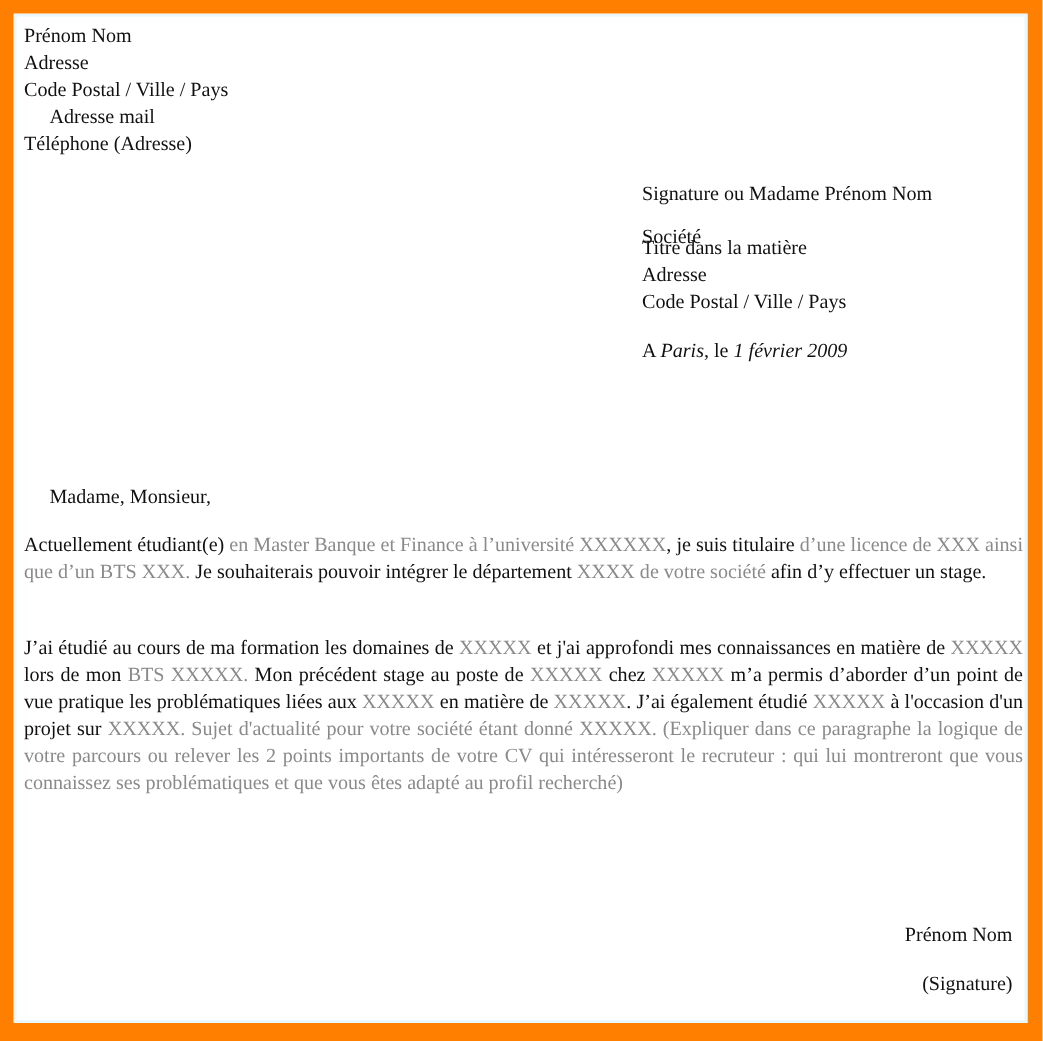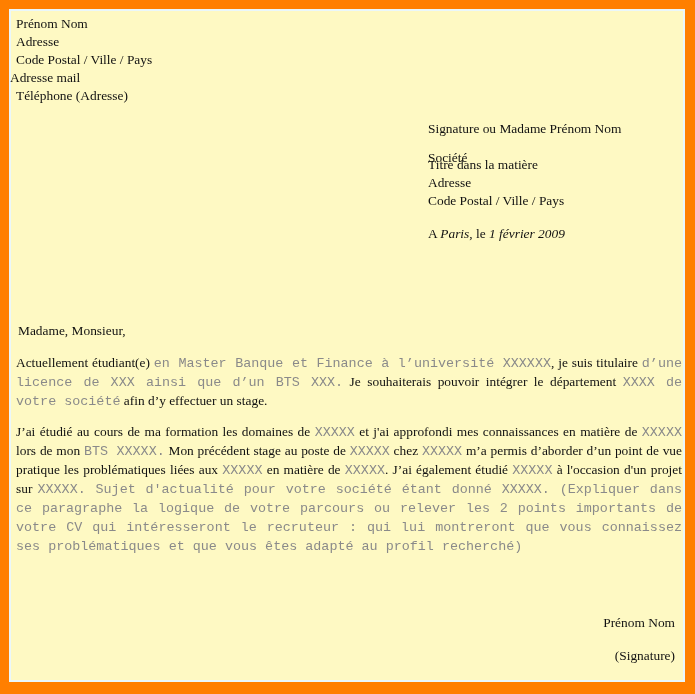--- a/index.html
+++ b/index.html
@@ -8,55 +8,55 @@
     background: #ff7f00;
     position: relative;
     overflow: hidden;
     font-family: "Liberation Serif", "DejaVu Serif", serif;
     color: #111;
   }
   .page {
     position: absolute;
     left: 9px; top: 9px;
     width: 676px; height: 673px;
-    background: #fef9c3;
+    background: #ffffff;
     box-shadow: inset 0 0 0 2px #eaf7fb;
   }
   .t { position: absolute; font-size: 13.4px; line-height: 18px; white-space: nowrap; }
   .block { position: absolute; left: 7px; width: 666px; font-size: 13.4px; line-height: 18px; text-align: justify; }
-  .gray { color: #8a8a8a; font-family: Liberation Mono, monospace; }
+  .gray { color: #8a8a8a; }
   .b { font-weight: bold; }
   .grayb { color: #7a7a7a; font-weight: bold; }
   i { }
   .right { position: absolute; right: 10px; font-size: 13.4px; line-height: 18px; white-space: nowrap; text-align: right; }
 </style>
 </head>
 <body>
 
 <div class="page">
 
   <div>
     <div class="t" style="left:7px; top:6px;">Prénom Nom</div>
     <div class="t" style="left:7px; top:24px;">Adresse</div>
     <div class="t" style="left:7px; top:42px;">Code Postal / Ville / Pays</div>
-    <div class="t" style="left:1px; top:60px;">Adresse mail</div>
+    <div class="t" style="left:24px; top:60px;">Adresse mail</div>
     <div class="t" style="left:7px; top:78px;">Téléphone (Adresse)</div>
   </div>
 
   <div>
     <div class="t" style="left:419px; top:111px;">Signature ou Madame Prénom Nom</div>
     <div class="t" style="left:419px; top:140px;">Société</div>
     <div class="t" style="left:419px; top:147px;">Titre dans la matière</div>
     <div class="t" style="left:419px; top:165px;">Adresse</div>
     <div class="t" style="left:419px; top:183px;">Code Postal / Ville / Pays</div>
     <div class="t" style="left:419px; top:216px;"><span>A </span><i>Paris</i><span>, le </span><i>1 février 2009</i></div>
   </div>
 
 
-  <div class="t" style="left:9px; top:313px;">Madame, Monsieur,</div>
+  <div class="t" style="left:24px; top:313px;">Madame, Monsieur,</div>
 
   <div class="block" style="top:345px;"><span>Actuellement étudiant(e) </span><span class="gray">en Master Banque et Finance à l’université XXXXXX</span><span>, je suis titulaire </span><span class="gray">d’une licence de XXX ainsi que d’un BTS XXX.</span><span> Je souhaiterais pouvoir intégrer le département </span><span class="gray">XXXX de votre société</span><span> afin d’y effectuer un stage.</span></div>
 
   <div class="block" style="top:414px;"><span>J’ai étudié au cours de ma formation les domaines de </span><span class="gray">XXXXX</span><span> et j'ai approfondi mes connaissances en matière de </span><span class="gray">XXXXX</span><span> lors de mon </span><span class="gray">BTS XXXXX.</span><span> Mon précédent stage au poste de </span><span class="gray">XXXXX</span><span> chez </span><span class="gray">XXXXX</span><span> m’a permis d’aborder d’un point de vue pratique les problématiques liées aux </span><span class="gray">XXXXX</span><span> en matière de </span><span class="gray">XXXXX</span><span>. J’ai également étudié </span><span class="gray">XXXXX</span><span> à l'occasion d'un projet sur </span><span class="gray">XXXXX. Sujet d'actualité pour votre société étant donné XXXXX. (Expliquer dans ce paragraphe la logique de votre parcours ou relever les 2 points importants de votre CV qui intéresseront le recruteur : qui lui montreront que vous connaissez ses problématiques et que vous êtes adapté au profil recherché)</span></div>
 
 
   <div class="right" style="top:605px;">Prénom Nom</div>
   <div class="right" style="top:638px;">(Signature)</div>
 
 </div>

